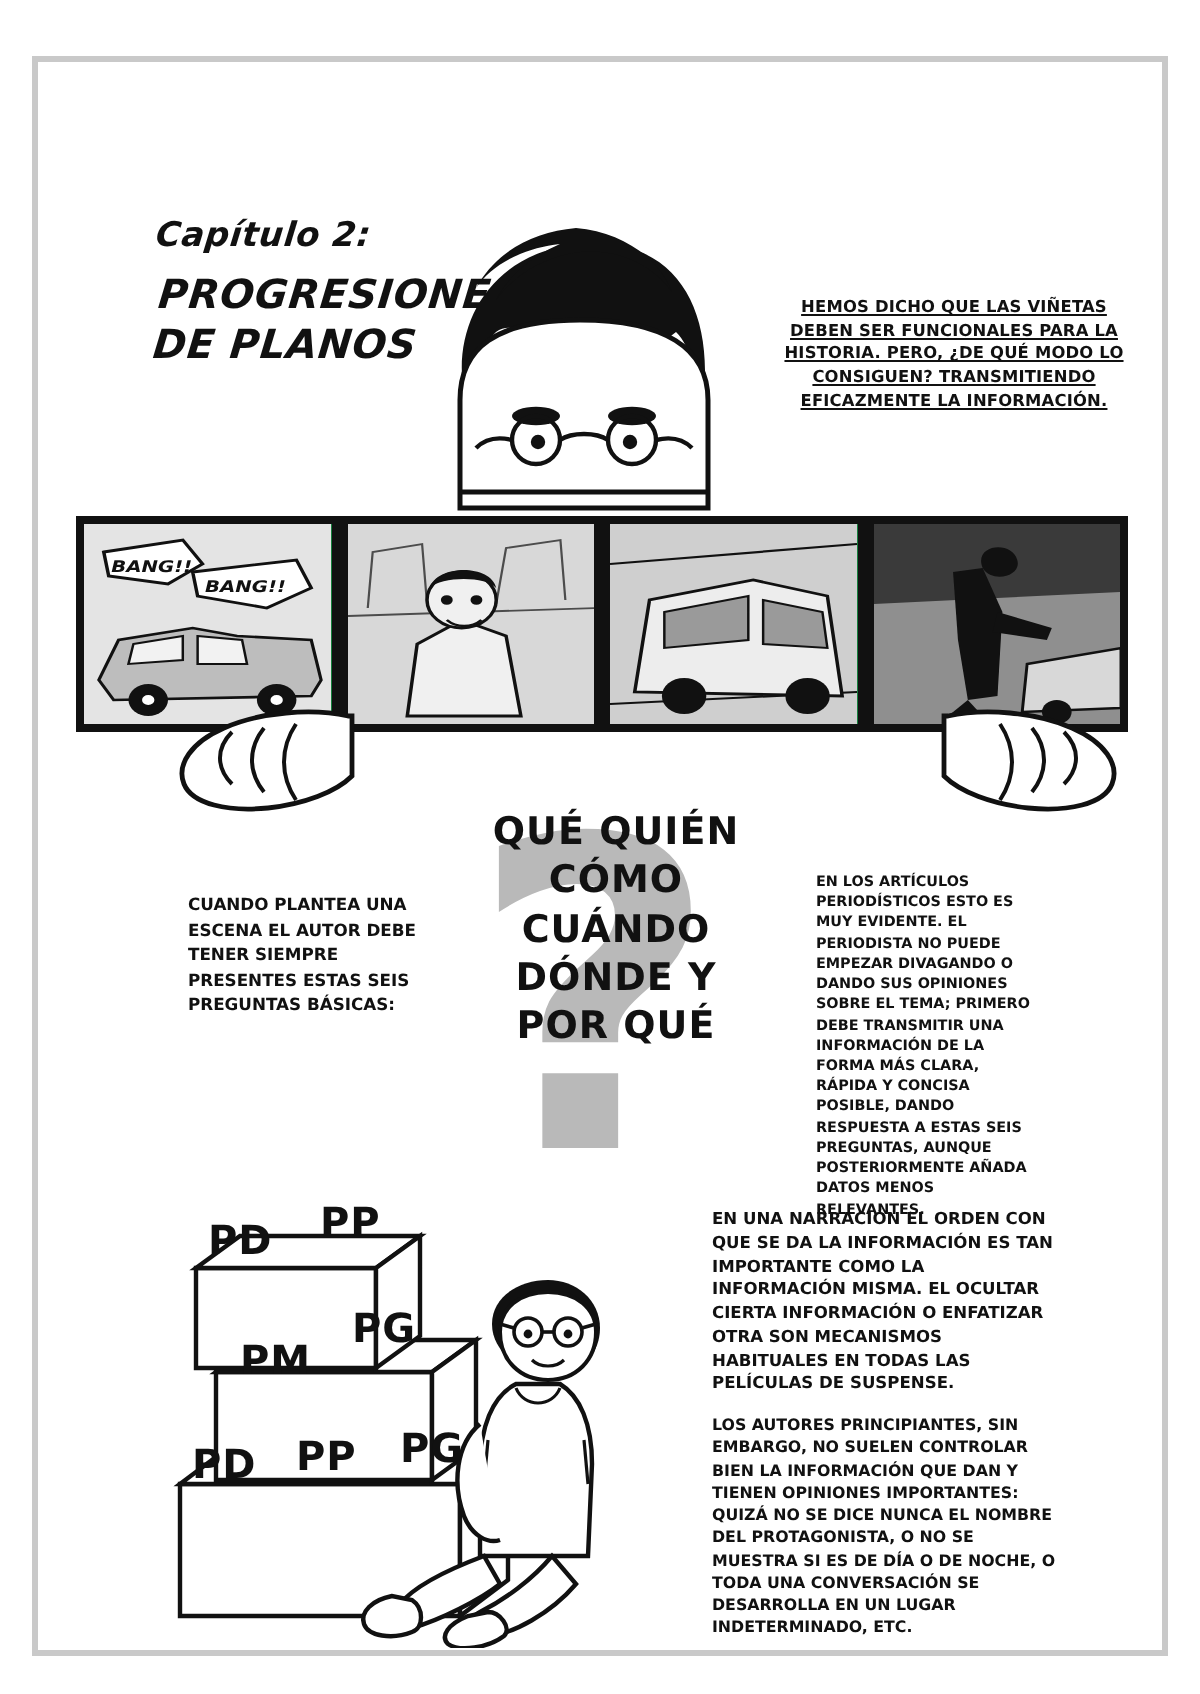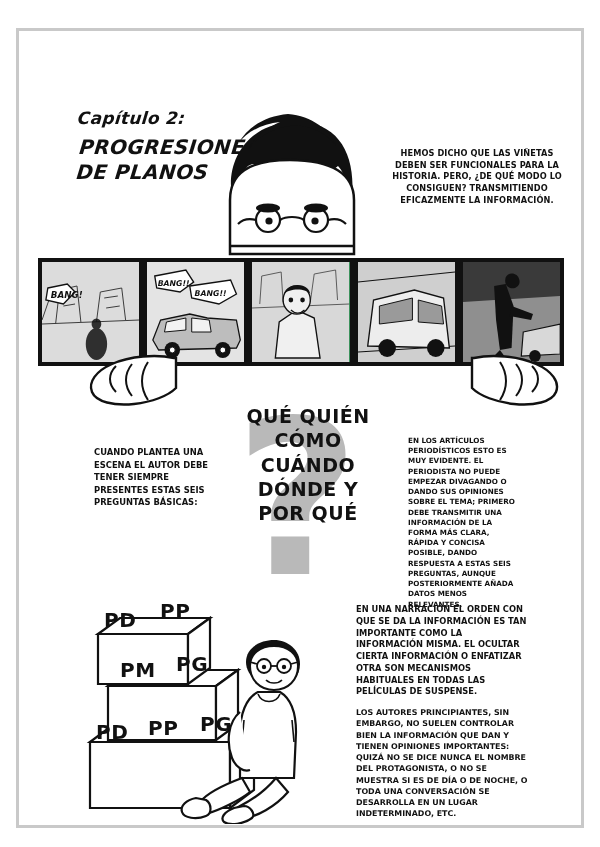--- a/index.html
+++ b/index.html
@@ -73,20 +73,21 @@
     position: absolute;
     left: 392px;
     top: 148px;
     width: 170px;
     text-align: center;
     font-size: 8.2px;
     line-height: 1.42;
     font-weight: bold;
     color: #111;
     letter-spacing: 0.1px;
+    text-decoration: underline;
   }
 
   
   .strip {
     position: absolute;
     left: 38px;
     top: 258px;
     width: 526px;
     height: 108px;
     display: flex;
@@ -233,41 +234,20 @@
         <circle cx="119" cy="117" r="3.6"></circle>
       </g>
       <path d="M34 142 L158 142" stroke="#111" stroke-width="2.5" fill="none"></path>
     </svg>
   </div>
 
   <div class="intro-text">HEMOS DICHO QUE LAS VIÑETAS DEBEN SER FUNCIONALES PARA LA HISTORIA. PERO, ¿DE QUÉ MODO LO CONSIGUEN? TRANSMITIENDO EFICAZMENTE LA INFORMACIÓN.</div>
 
   <div class="strip">
 
-    <div class="panel">
-      <svg viewBox="0 0 100 100" preserveAspectRatio="none" xmlns="http://www.w3.org/2000/svg">
-        <rect width="100" height="100" fill="#dcdcdc"></rect>
-        <g stroke="#111" stroke-width="1" fill="none" opacity="0.8">
-          <path d="M0 62 L100 58"></path>
-          <path d="M14 62 L18 28 L36 24 L40 60"></path>
-          <path d="M56 60 L60 30 L82 26 L86 58"></path>
-          <path d="M20 34 L32 32 M22 44 L34 42 M64 36 L78 34 M66 46 L80 44"></path>
-          <path d="M0 58 L10 30 L14 28"></path>
-        </g>
-        <g fill="#fff" stroke="#111" stroke-width="1.4">
-          <path d="M6 26 L26 22 L34 30 L22 42 L4 38 Z"></path>
-        </g>
-        <text x="9" y="36" font-family="DejaVu Sans, sans-serif" font-size="9" font-weight="bold" font-style="italic" fill="#111">BANG!</text>
-        <g fill="#111" opacity="0.85">
-          <ellipse cx="56" cy="82" rx="11" ry="16"></ellipse>
-          <ellipse cx="56" cy="62" rx="5" ry="5.5"></ellipse>
-          <path d="M44 78 L36 92 M68 78 L78 90"></path>
-        </g>
-      </svg>
-    </div>
 
     <div class="panel">
       <svg viewBox="0 0 100 100" preserveAspectRatio="none" xmlns="http://www.w3.org/2000/svg">
         <rect width="100" height="100" fill="#e4e4e4"></rect>
         <g fill="#fff" stroke="#111" stroke-width="1.4">
           <path d="M8 14 L40 8 L48 20 L34 30 L10 26 Z"></path>
           <path d="M44 24 L86 18 L92 32 L74 42 L46 36 Z"></path>
         </g>
         <text x="11" y="24" font-family="DejaVu Sans, sans-serif" font-size="8" font-weight="bold" font-style="italic" fill="#111">BANG!!</text>
         <text x="49" y="34" font-family="DejaVu Sans, sans-serif" font-size="8" font-weight="bold" font-style="italic" fill="#111">BANG!!</text>
@@ -427,21 +407,21 @@
         <path d="M160 120 C148 130 146 150 152 166 C156 176 164 180 170 178" fill="#fff" stroke="#111" stroke-width="2.2"></path>
 
         <path d="M162 186 C146 192 128 200 120 210 C114 218 118 224 126 222 C140 218 160 208 170 200 Z" fill="#fff" stroke="#111" stroke-width="2.2"></path>
         <path d="M196 186 C186 198 172 208 160 214 C152 218 154 226 162 226 C176 226 196 214 208 200 Z" fill="#fff" stroke="#111" stroke-width="2.2"></path>
         <path d="M116 206 C106 208 100 214 102 220 C104 226 116 228 126 224 C132 222 132 212 126 208 Z" fill="#fff" stroke="#111" stroke-width="2.2"></path>
         <path d="M154 216 C144 220 140 226 144 230 C150 234 164 232 172 226 C176 222 170 214 164 214 Z" fill="#fff" stroke="#111" stroke-width="2.2"></path>
       </g>
     </svg>
     <div class="box-label" style="left:24px; top:16px;">PD</div>
     <div class="box-label" style="left:80px; top:7px;">PP</div>
-    <div class="box-label" style="left:40px; top:66px;">PM</div>
+    <div class="box-label" style="left:40px; top:76px;">PM</div>
     <div class="box-label" style="left:96px; top:60px;">PG</div>
     <div class="box-label" style="left:16px; top:128px;">PD</div>
     <div class="box-label" style="left:68px; top:124px;">PP</div>
     <div class="box-label" style="left:120px; top:120px;">PG</div>
   </div>
 
   <div class="lower-right">
     <p class="p1">EN UNA NARRACIÓN EL ORDEN CON QUE SE DA LA INFORMACIÓN ES TAN IMPORTANTE COMO LA INFORMACIÓN MISMA. EL OCULTAR CIERTA INFORMACIÓN O ENFATIZAR OTRA SON MECANISMOS HABITUALES EN TODAS LAS PELÍCULAS DE SUSPENSE.</p>
     <p class="p2">LOS AUTORES PRINCIPIANTES, SIN EMBARGO, NO SUELEN CONTROLAR BIEN LA INFORMACIÓN QUE DAN Y TIENEN OPINIONES IMPORTANTES: QUIZÁ NO SE DICE NUNCA EL NOMBRE DEL PROTAGONISTA, O NO SE MUESTRA SI ES DE DÍA O DE NOCHE, O TODA UNA CONVERSACIÓN SE DESARROLLA EN UN LUGAR INDETERMINADO, ETC.</p>
   </div>

